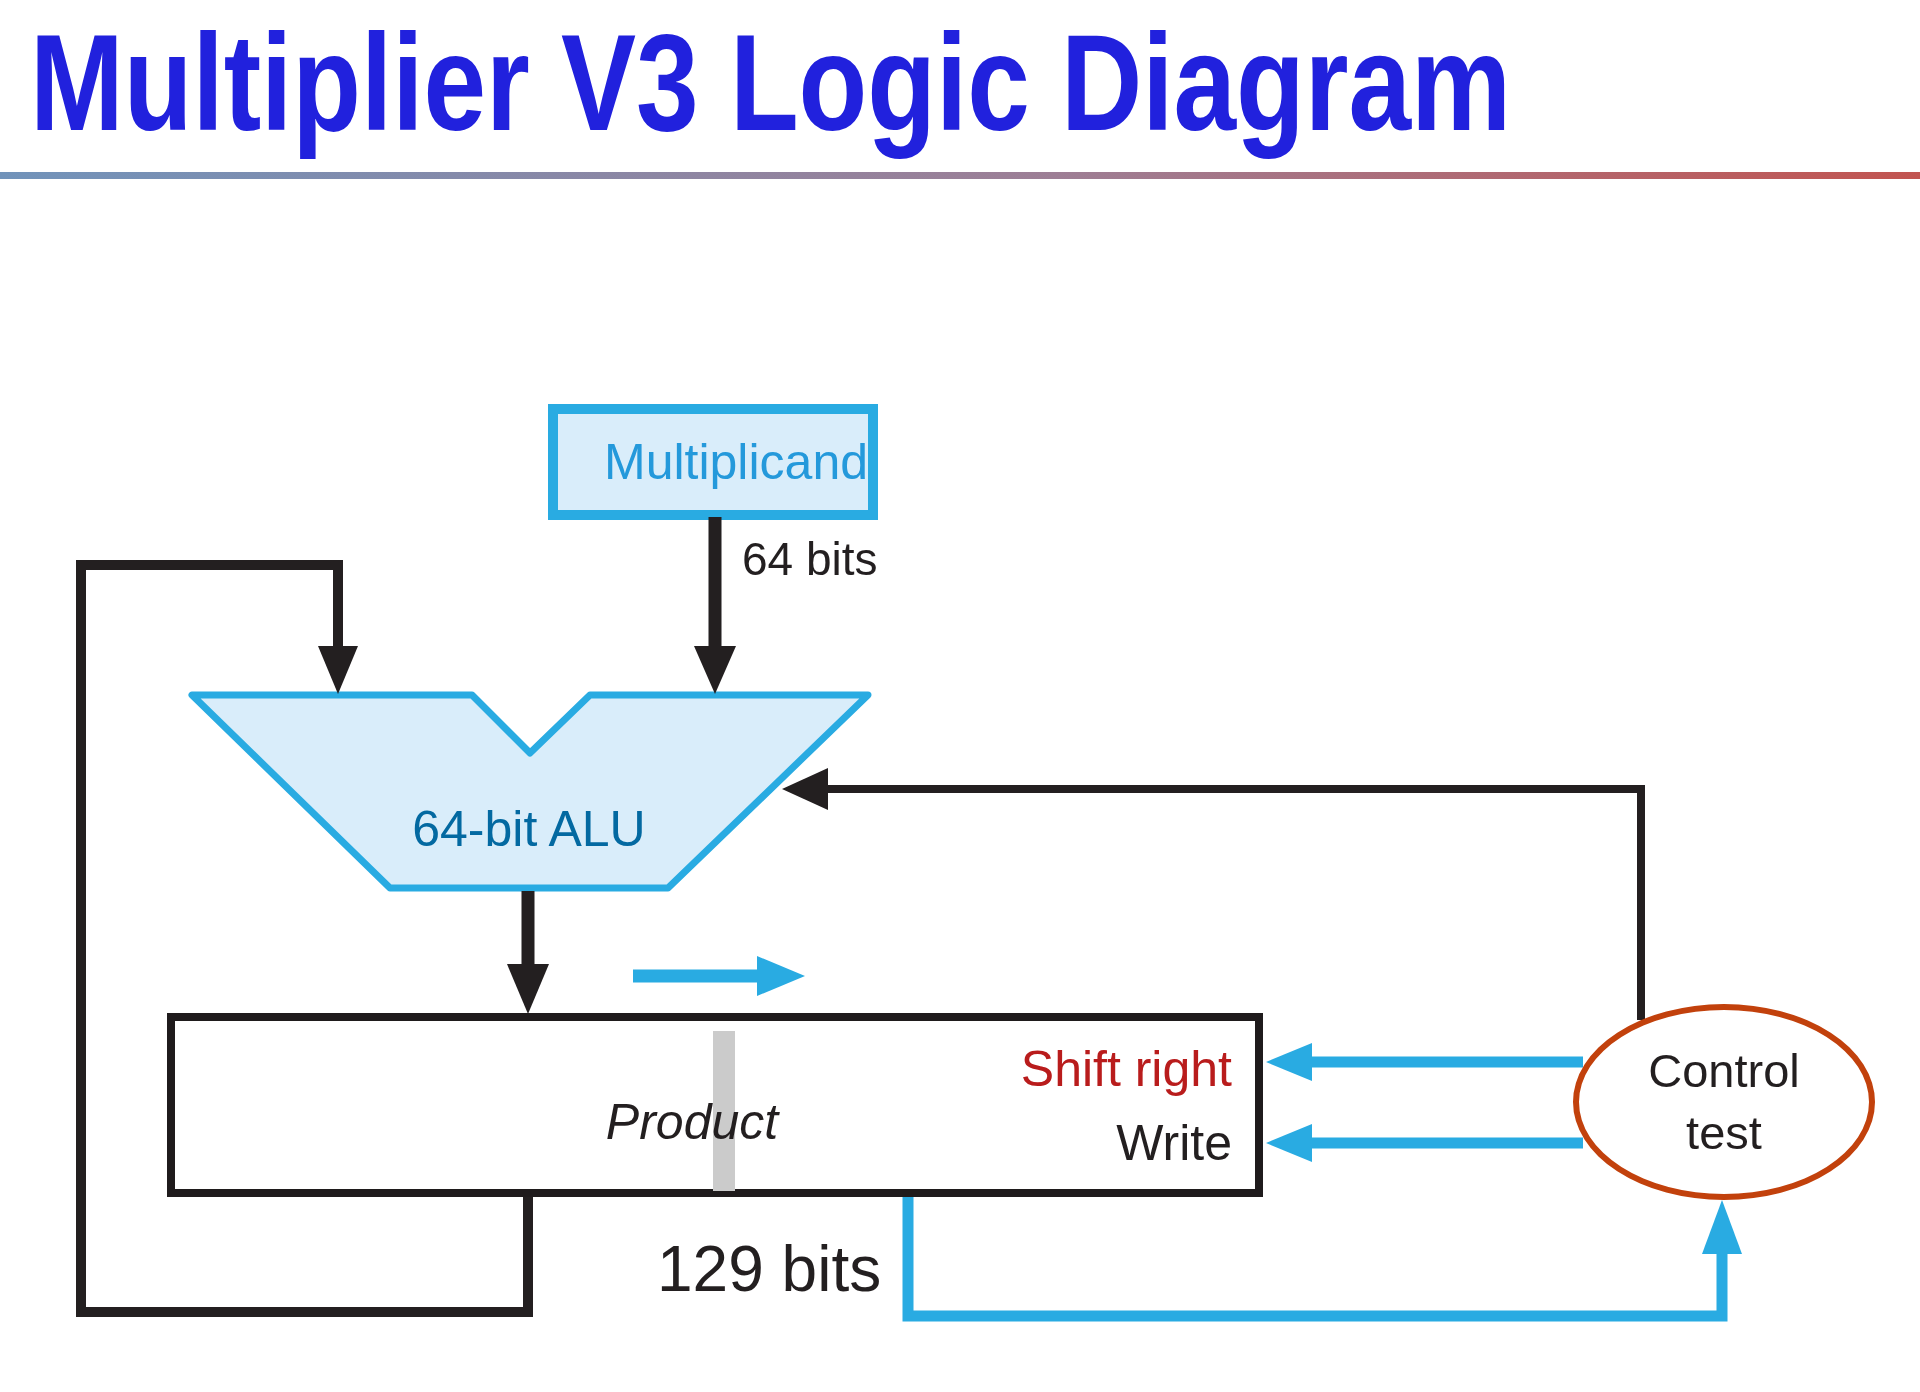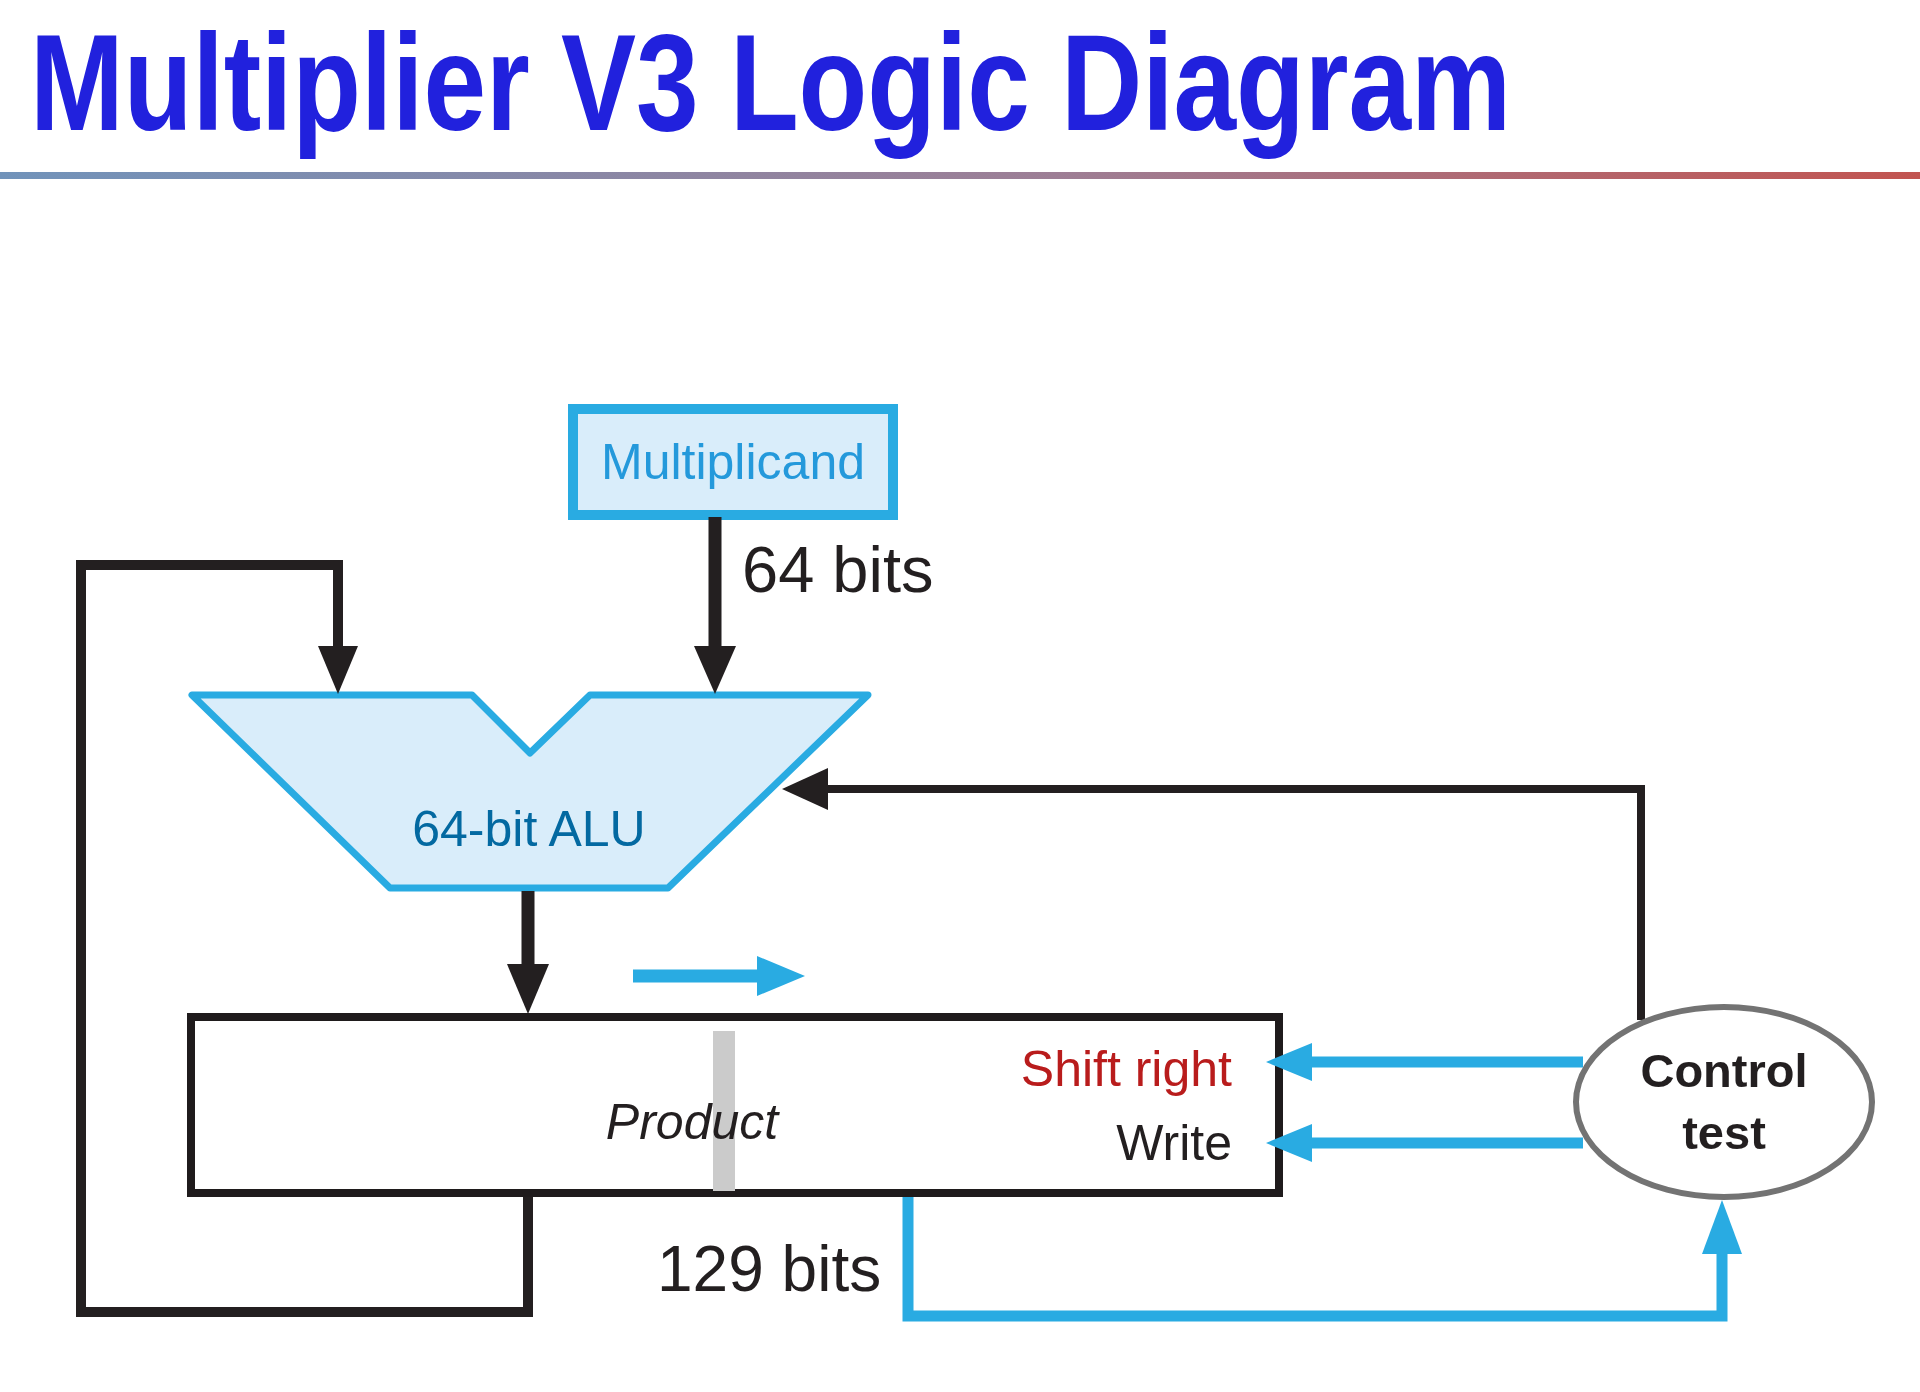--- a/index.html
+++ b/index.html
@@ -11,48 +11,48 @@
   .title{
     position:absolute;left:30px;top:-4px;height:172px;line-height:172px;
     font-size:138px;font-weight:bold;color:#2121DD;white-space:nowrap;
     transform:scaleX(0.815);transform-origin:left center;letter-spacing:0px;
   }
   .divider{
     position:absolute;left:0;top:172px;width:1920px;height:7px;
     background:linear-gradient(to right,#7193BA 0%,#9D7E95 55%,#C25450 100%);
   }
   
-  .box{position:absolute;box-sizing:border-box;display:flex;align-items:center;justify-content:center;margin-left:20px;}
+  .box{position:absolute;box-sizing:border-box;display:flex;align-items:center;justify-content:flex-end;}
   .multiplicand{
     left:548px;top:404px;width:330px;height:116px;
     background:#D9EDFA;border:10px solid #29ABE2;z-index:1;
   }
   .multiplicand .lbl{color:#2499DB;font-size:50px;}
   .product{
     left:167px;top:1013px;width:1096px;height:184px;
     background:#ffffff;border:8px solid #1F1B1C;z-index:1;
   }
   .bit-split{
     position:absolute;left:713px;top:1031px;width:22px;height:160px;
     background:#CBCBCB;z-index:2;
   }
   
   .tlabel{position:absolute;z-index:3;font-size:50px;color:#231F20;white-space:nowrap;}
-  .t-64bits{left:742px;top:532px;font-size:65px;}
+  .t-64bits{left:742px;top:532px;font-size:46px;}
   .t-alu{left:379px;top:800px;width:300px;text-align:center;color:#0369a1;}
   .t-product{left:527px;top:1093px;width:330px;text-align:center;font-style:italic;}
   .t-shift{left:932px;top:1040px;width:300px;text-align:right;color:#b91c1c;}
   .t-write{left:932px;top:1114px;width:300px;text-align:right;}
   .t-129bits{left:657px;top:1232px;font-size:64px;}
   
   .control{
     position:absolute;left:1573px;top:1004px;width:302px;height:196px;
-    box-sizing:border-box;border:6px solid #737373;border-radius:50%;
+    box-sizing:border-box;border:6px solid #c2410c;border-radius:50%;
     background:#ffffff;z-index:4;display:flex;flex-direction:column;
-    align-items:center;justify-content:center;font-weight:bold;
+    align-items:center;justify-content:center;
   }
   .control .cl{font-size:47px;color:#231F20;line-height:1.32;}
   
   .art{position:absolute;left:0;top:0;z-index:2;}
 </style>
 </head>
 <body>
 
 <div class="stage">
 

